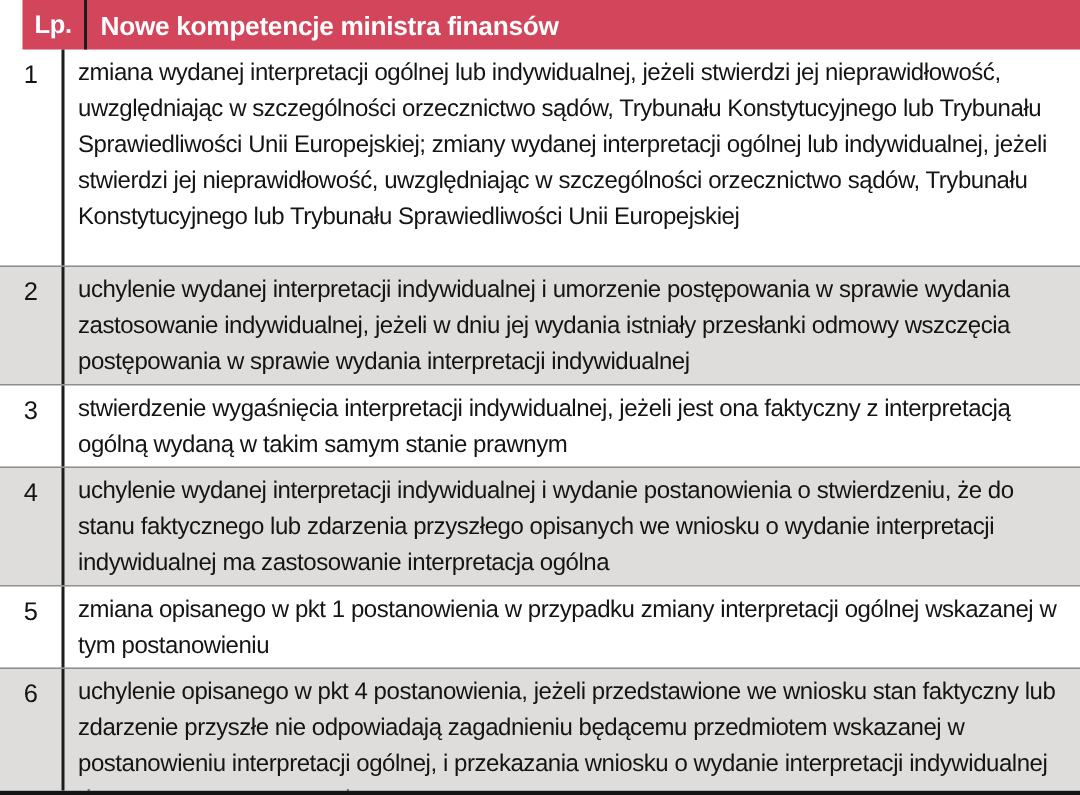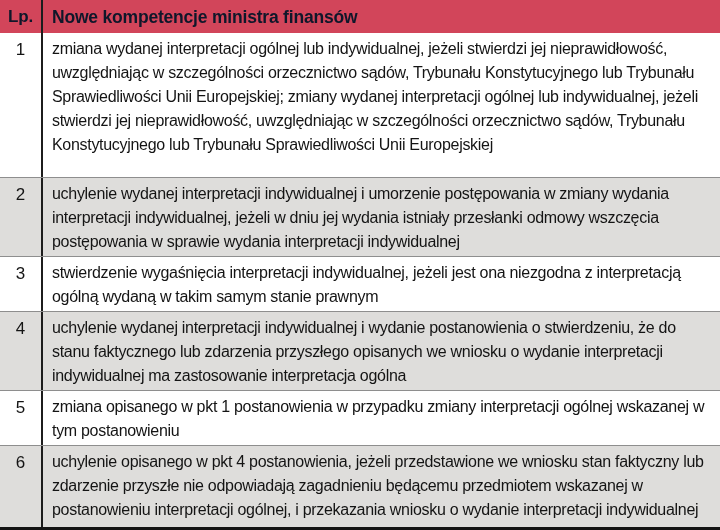--- a/index.html
+++ b/index.html
@@ -31,23 +31,24 @@
   }
   .txt {
     flex: 1;
     padding: 4px 8px 2px 9px;
     font-size: 16px;
     line-height: 24px;
     letter-spacing: -0.3px;
   }
   .hdr {
     background: #d2455a;
-    color: #0f172a;
+    color: #ffffff;
     font-weight: bold;
     height: 33px;
+    margin-left: 15px;
   }
   .hdr .num {
     padding-top: 0;
     display: flex;
     align-items: center;
     justify-content: center;
     font-size: 17px;
   }
   .hdr .txt {
     display: flex;
@@ -73,26 +74,26 @@
     <div class="txt">Nowe kompetencje ministra finansów</div>
   </div>
 
   <div class="row body first h144">
     <div class="num">1</div>
     <div class="txt">zmiana wydanej interpretacji ogólnej lub indywidualnej, jeżeli stwierdzi jej nieprawidłowość, uwzględniając w szczególności orzecznictwo sądów, Trybunału Konstytucyjnego lub Trybunału Sprawiedliwości Unii Europejskiej; zmiany wydanej interpretacji ogólnej lub indywidualnej, jeżeli stwierdzi jej nieprawidłowość, uwzględniając w szczególności orzecznictwo sądów, Trybunału Konstytucyjnego lub Trybunału Sprawiedliwości Unii Europejskiej</div>
   </div>
 
   <div class="row body alt h73">
     <div class="num">2</div>
-    <div class="txt">uchylenie wydanej interpretacji indywidualnej i umorzenie postępowania w zmiany wydania interpretacji indywidualnej, jeżeli w dniu jej wydania istniały przesłanki odmowy wszczęcia postępowania w sprawie wydania interpretacji indywidualnej</div>
+    <div class="txt">uchylenie wydanej interpretacji indywidualnej i umorzenie postępowania w sprawie wydania zastosowanie indywidualnej, jeżeli w dniu jej wydania istniały przesłanki odmowy wszczęcia postępowania w sprawie wydania interpretacji indywidualnej</div>
   </div>
 
   <div class="row body h50">
     <div class="num">3</div>
-    <div class="txt">stwierdzenie wygaśnięcia interpretacji indywidualnej, jeżeli jest ona niezgodna z interpretacją ogólną wydaną w takim samym stanie prawnym</div>
+    <div class="txt">stwierdzenie wygaśnięcia interpretacji indywidualnej, jeżeli jest ona faktyczny z interpretacją ogólną wydaną w takim samym stanie prawnym</div>
   </div>
 
   <div class="row body alt h77">
     <div class="num">4</div>
     <div class="txt">uchylenie wydanej interpretacji indywidualnej i wydanie postanowienia o stwierdzeniu, że do stanu faktycznego lub zdarzenia przyszłego opisanych we wniosku o wydanie interpretacji indywidualnej ma zastosowanie interpretacja ogólna</div>
   </div>
 
   <div class="row body h50">
     <div class="num">5</div>
     <div class="txt">zmiana opisanego w pkt 1 postanowienia w przypadku zmiany interpretacji ogólnej wskazanej w tym postanowieniu</div>

